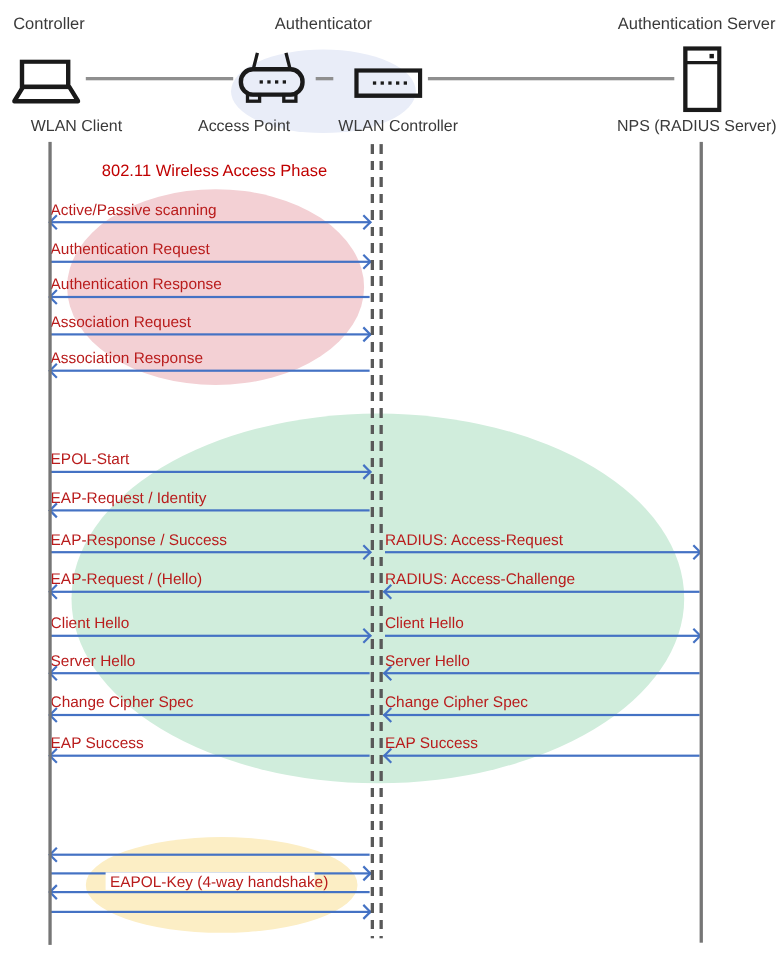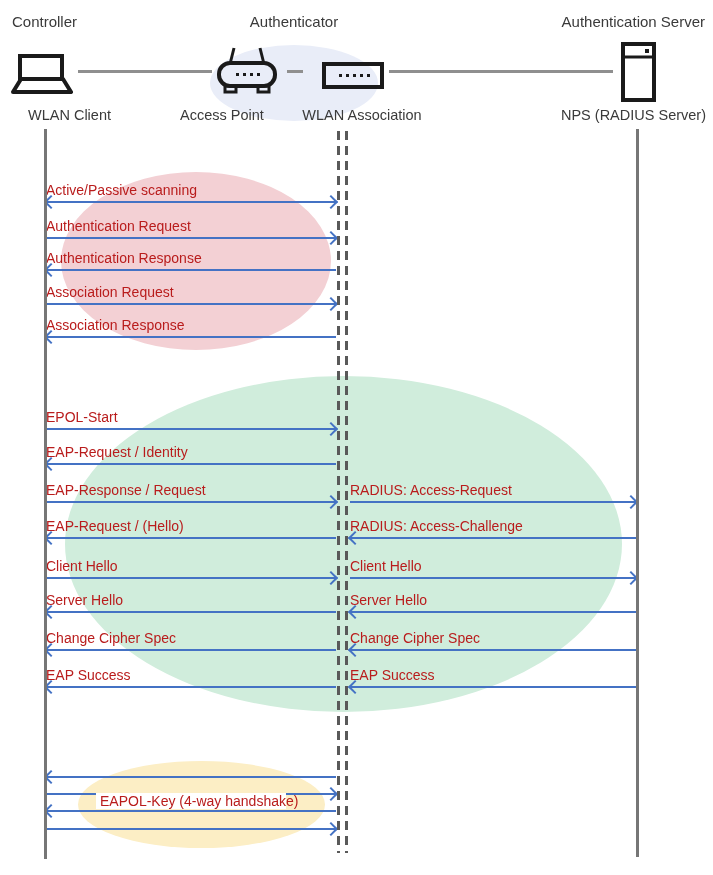--- a/index.html
+++ b/index.html
@@ -111,32 +111,33 @@
     <rect x="45" y="12" width="3" height="3" fill="#1a1a1a"></rect>
   </svg>
   <svg class="devicon icon-server" width="35" height="60" viewBox="0 0 35 60">
     <rect class="stk" x="2" y="2" width="31" height="56" stroke-width="4"></rect>
     <path class="stk" d="M2 15 H33" stroke-width="3"></path>
     <rect x="24" y="7" width="4" height="4" fill="#1a1a1a"></rect>
   </svg>
 
   <div class="txt devlabel dev-client">WLAN Client</div>
   <div class="txt devlabel dev-ap">Access Point</div>
-  <div class="txt devlabel dev-wlc">WLAN Association</div>
+  <div class="txt devlabel dev-wlc">WLAN Controller</div>
   <div class="txt devlabel dev-nps">NPS (RADIUS Server)</div>
 
   <div class="phase-ellipse pe-red"></div>
   <div class="phase-ellipse pe-green"></div>
   <div class="phase-ellipse pe-yellow"></div>
 
   <div class="lifeline ll-left"></div>
   <div class="lifeline-dashed lld-1"></div>
   <div class="lifeline-dashed lld-2"></div>
   <div class="lifeline ll-right"></div>
 
+  <div class="phase-title pt-red">802.11 Wireless Access Phase</div>
 
   <div class="msg lane-l dir-both" style="top:202px">
     <div class="mlabel">Active/Passive scanning</div>
     <div class="mline">
         <i class="ah ah-l"></i>
         <i class="ah ah-r"></i>
       </div>
   </div>
   <div class="msg lane-l dir-right" style="top:238px">
     <div class="mlabel">Authentication Request</div>
@@ -169,21 +170,21 @@
         <i class="ah ah-r"></i>
       </div>
   </div>
   <div class="msg lane-l dir-left" style="top:464px">
     <div class="mlabel">EAP-Request / Identity</div>
     <div class="mline">
         <i class="ah ah-l"></i>
       </div>
   </div>
   <div class="msg lane-l dir-right" style="top:502px">
-    <div class="mlabel">EAP-Response / Request</div>
+    <div class="mlabel">EAP-Response / Success</div>
     <div class="mline">
         <i class="ah ah-r"></i>
       </div>
   </div>
   <div class="msg lane-l dir-left" style="top:538px">
     <div class="mlabel">EAP-Request / (Hello)</div>
     <div class="mline">
         <i class="ah ah-l"></i>
       </div>
   </div>

